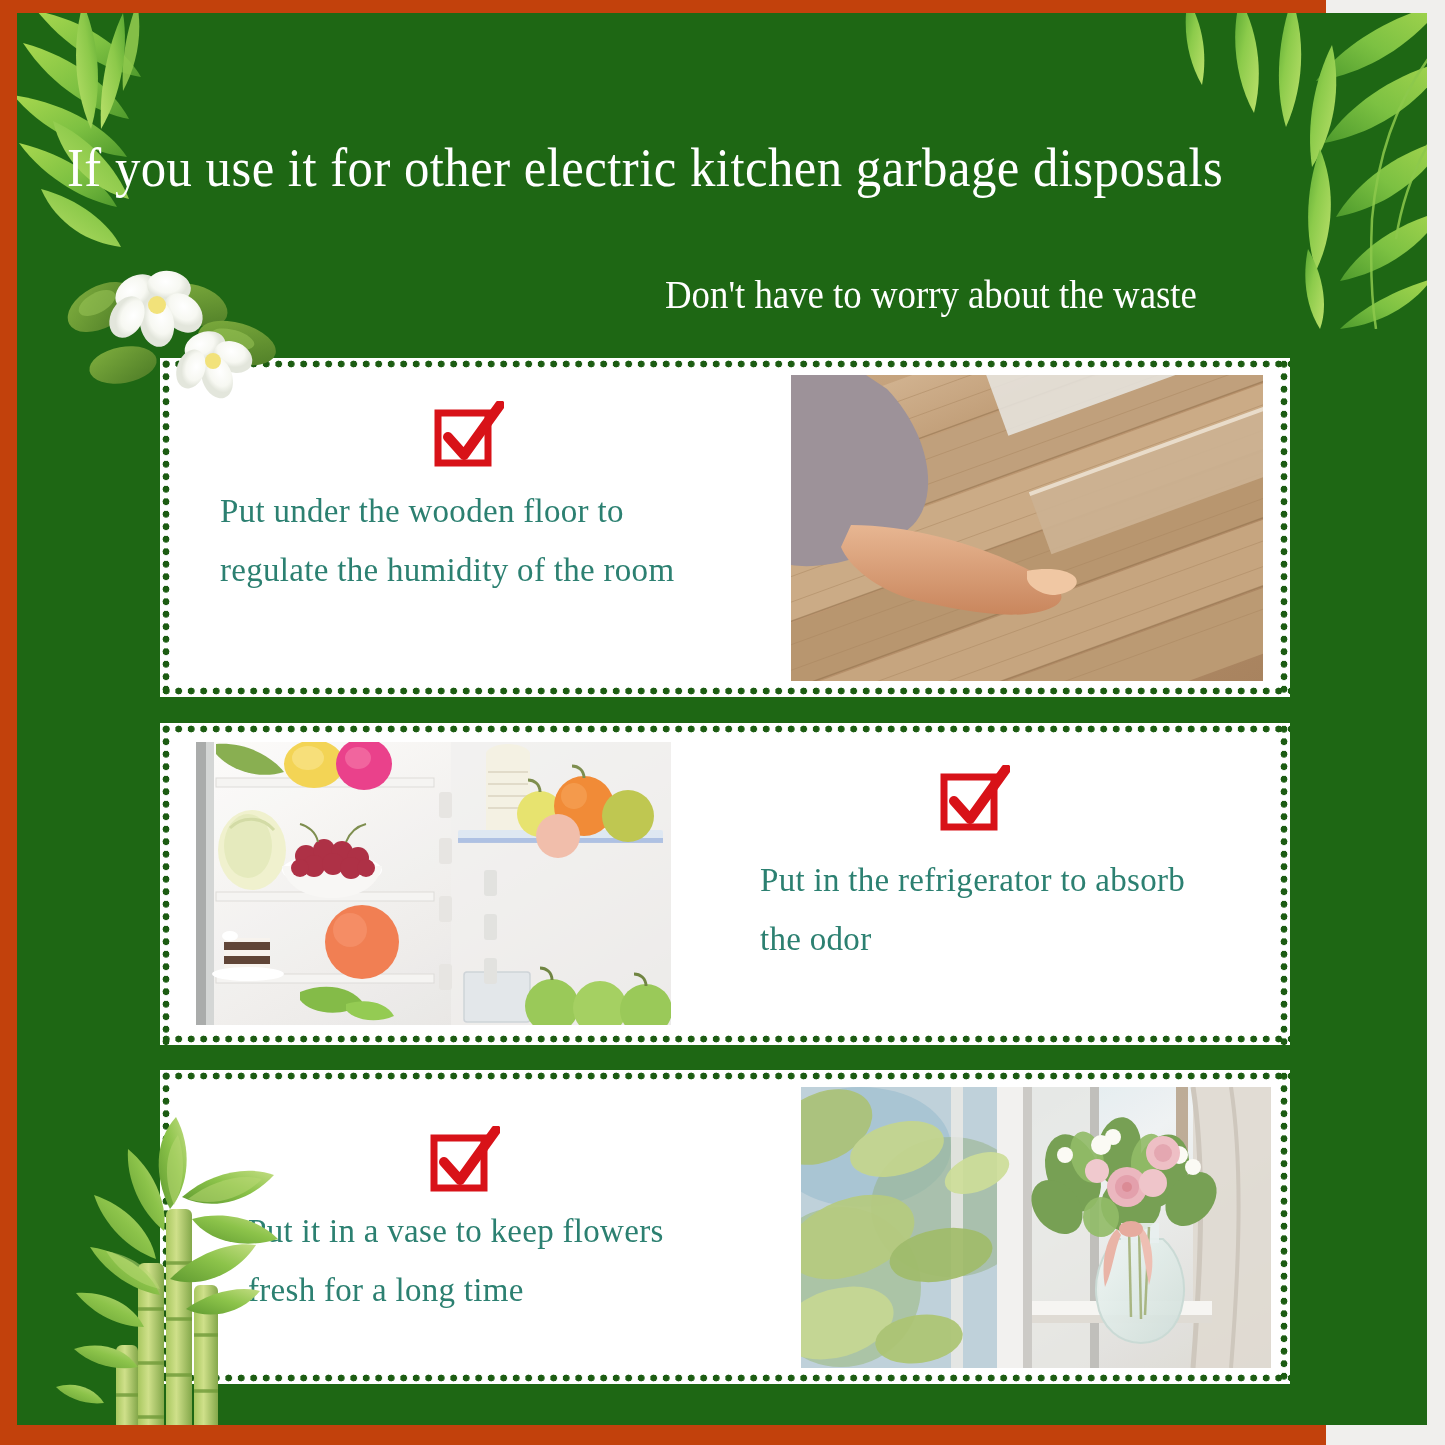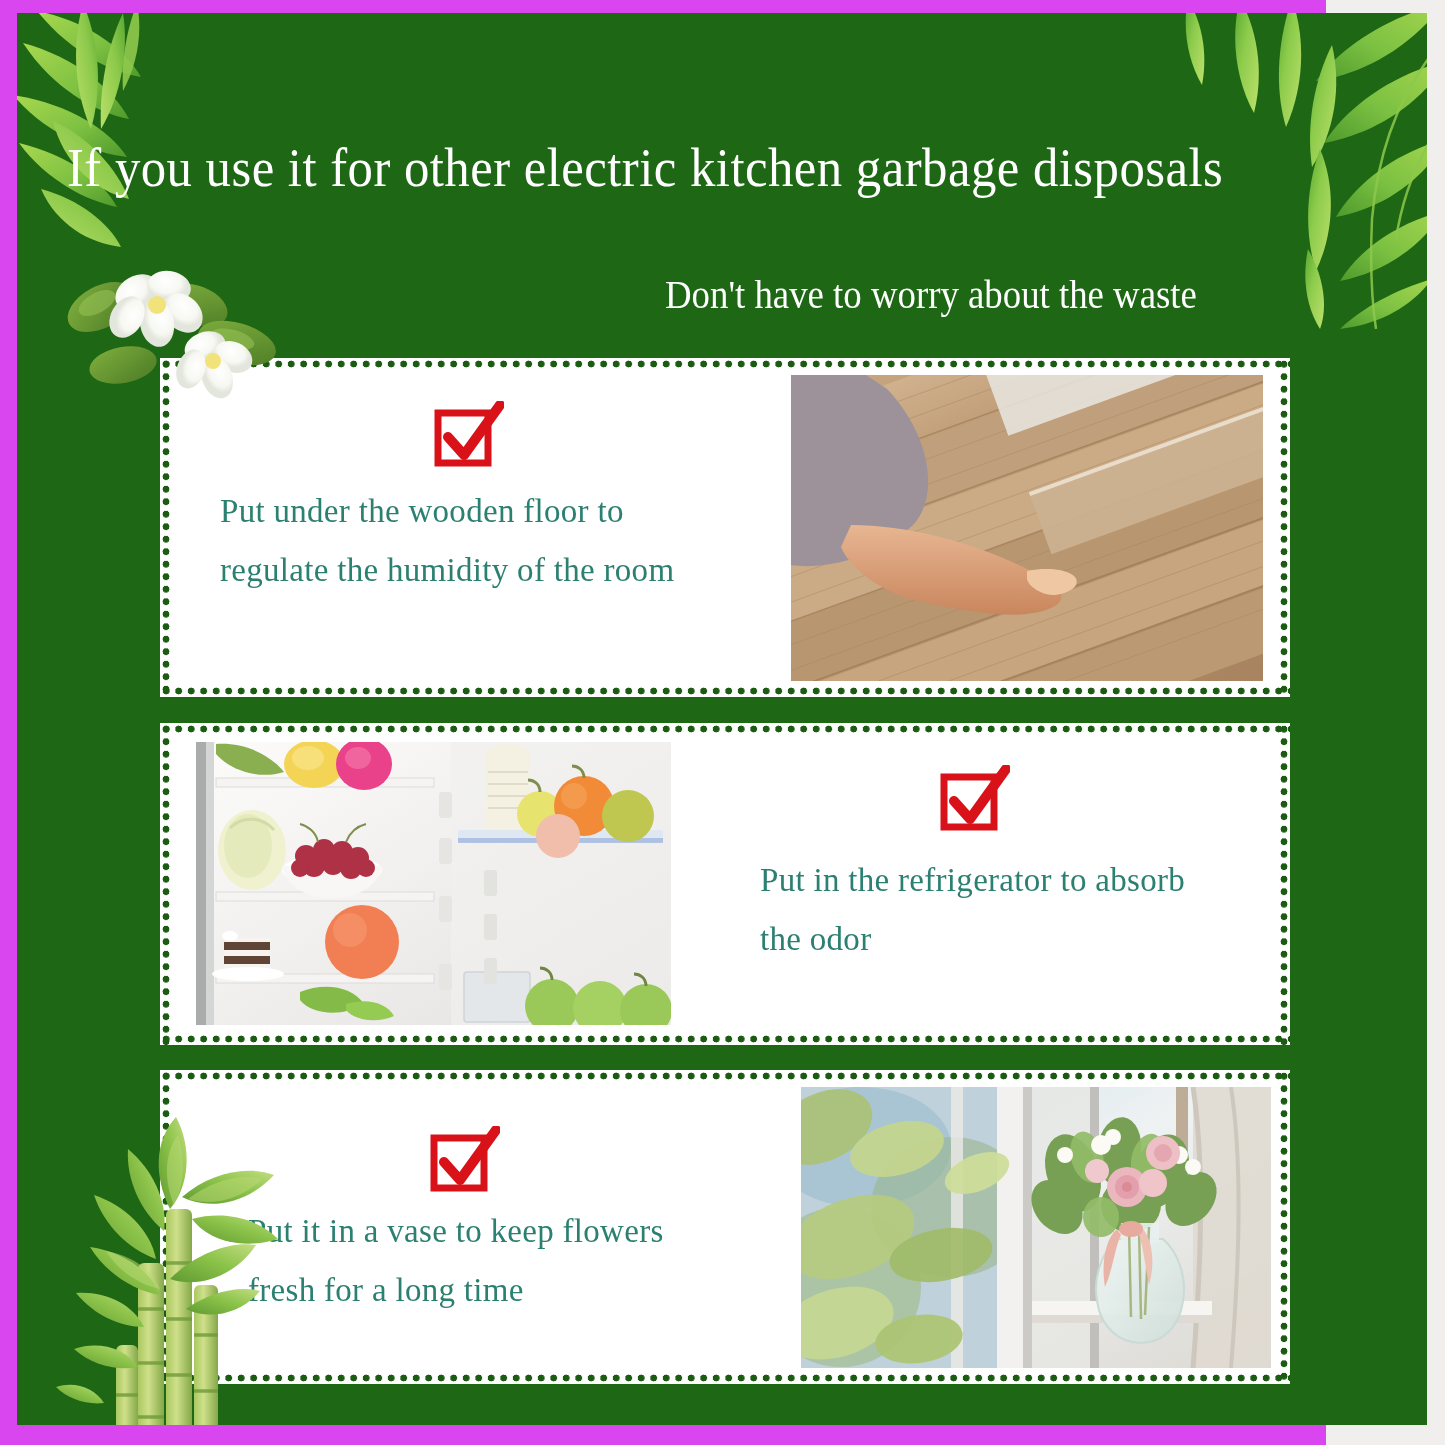--- a/index.html
+++ b/index.html
@@ -6,21 +6,21 @@
   html,body{
     width:1445px; height:1445px;
     background:#f0efed;
     font-family:"Liberation Serif", serif;
     overflow:hidden;
   }
 
   .poster{
     position:relative;
     width:1326px; height:1445px;
-    background:#d946ef;
+    background:#c2410c;
   }
 
   
   .green-panel{
     position:absolute;
     left:17px; top:13px;
     width:1410px; height:1412px;
     background:#1e6714;
     overflow:hidden;
   }

